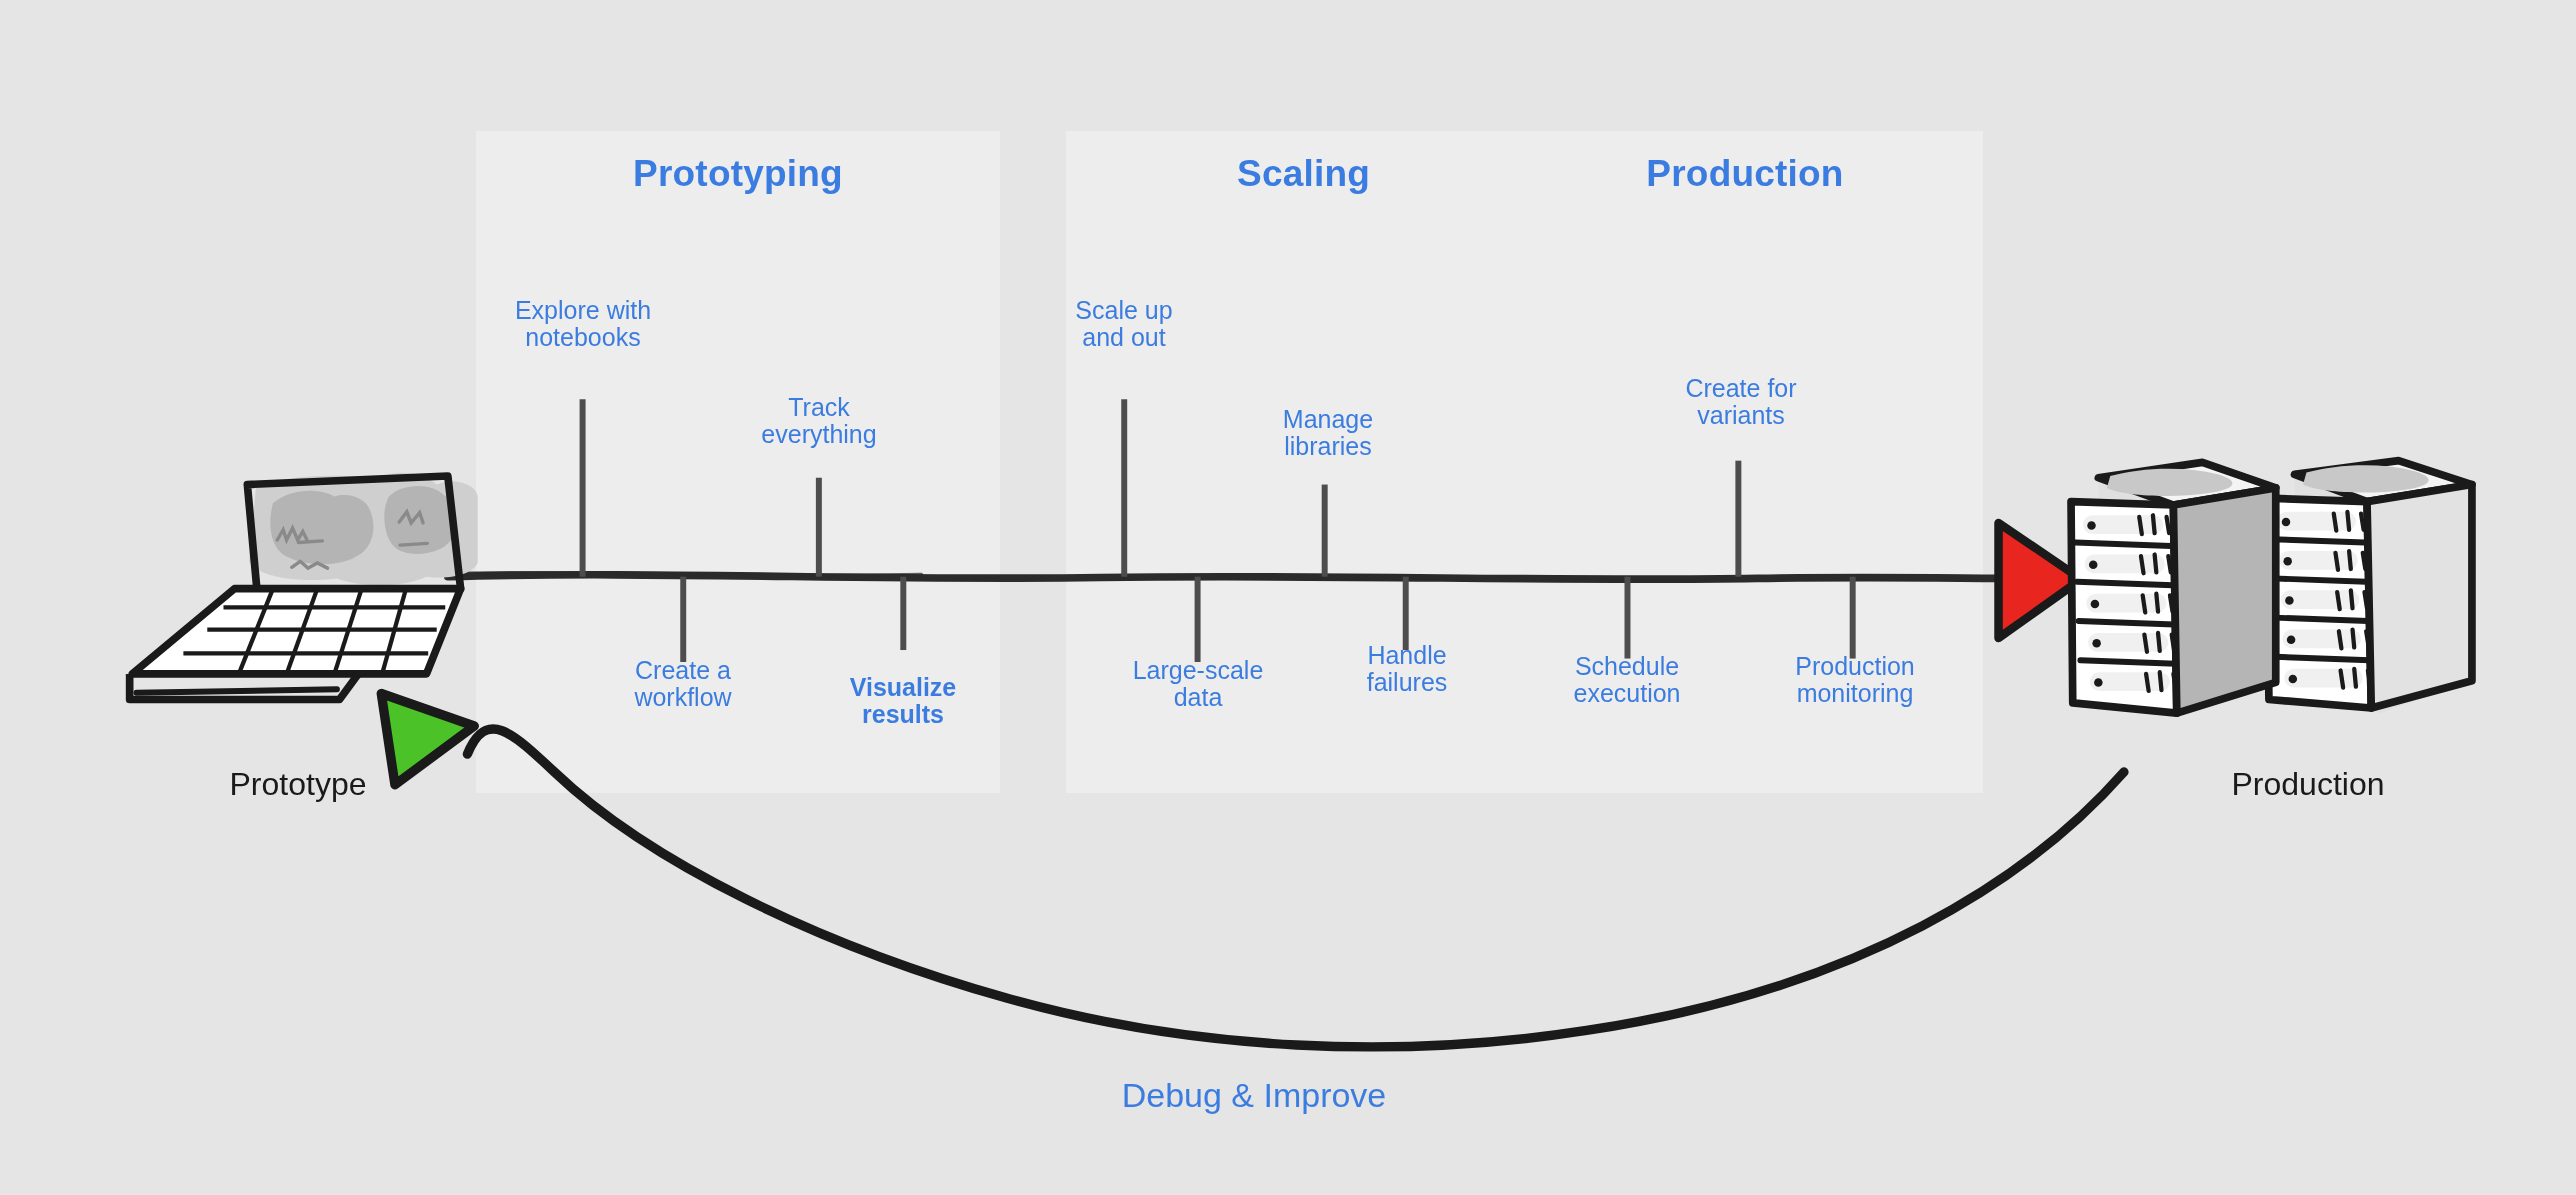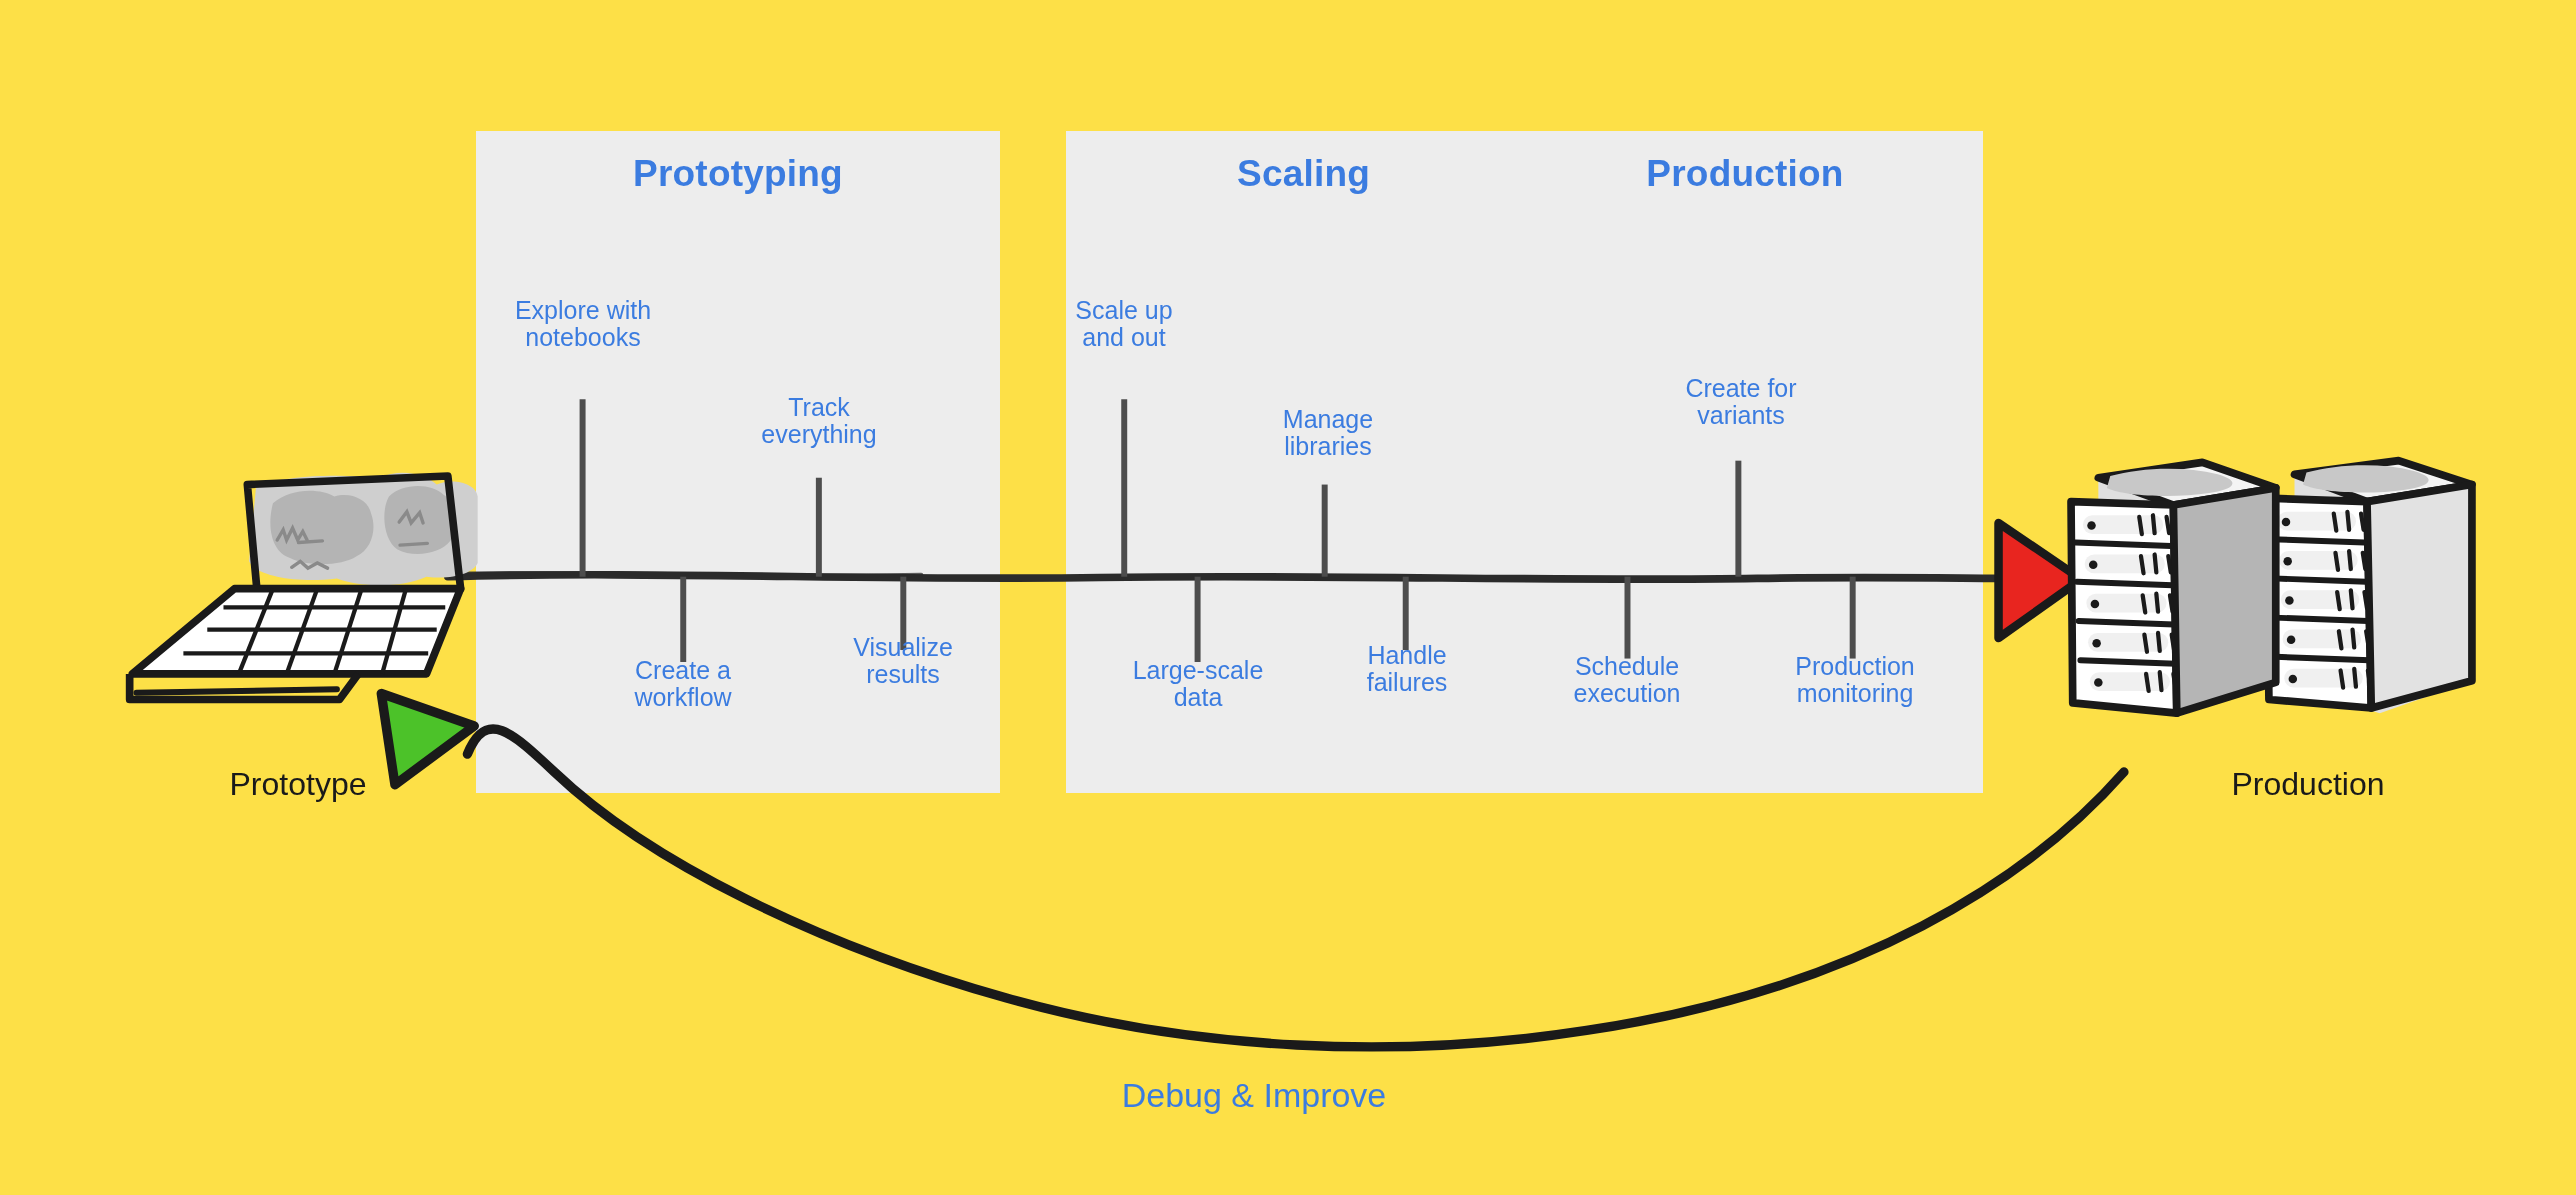--- a/index.html
+++ b/index.html
@@ -8,21 +8,21 @@
     padding: 0;
     background: #ffffff;
   }
   body {
     font-family: "Liberation Sans", sans-serif;
   }
   #canvas {
     position: relative;
     width: 2576px;
     height: 1196px;
-    background: #fde047;
+    background: #e5e5e5;
     overflow: hidden;
   }
 
   
   .stage-panel {
     position: absolute;
     background: #ededed;
     top: 131px;
     height: 662px;
   }
@@ -252,21 +252,21 @@
       </g>
     </g>
   </svg>
 
   <div class="milestone-label above" style="left:583px; top:297px;">Explore with
 notebooks</div>
   <div class="milestone-label below" style="left:683px; top:657px;">Create a
 workflow</div>
   <div class="milestone-label above" style="left:819px; top:394px;">Track
 everything</div>
-  <div class="milestone-label below" style="left:903px; top:634px;">Visualize
+  <div class="milestone-label below" style="left:903px; top:674px;font-weight:bold;">Visualize
 results</div>
 
   <div class="milestone-label above" style="left:1124px; top:297px;">Scale up
 and out</div>
   <div class="milestone-label below" style="left:1198px; top:657px;">Large-scale
 data</div>
   <div class="milestone-label above" style="left:1328px; top:406px;">Manage
 libraries</div>
   <div class="milestone-label below" style="left:1407px; top:642px;">Handle
 failures</div>

